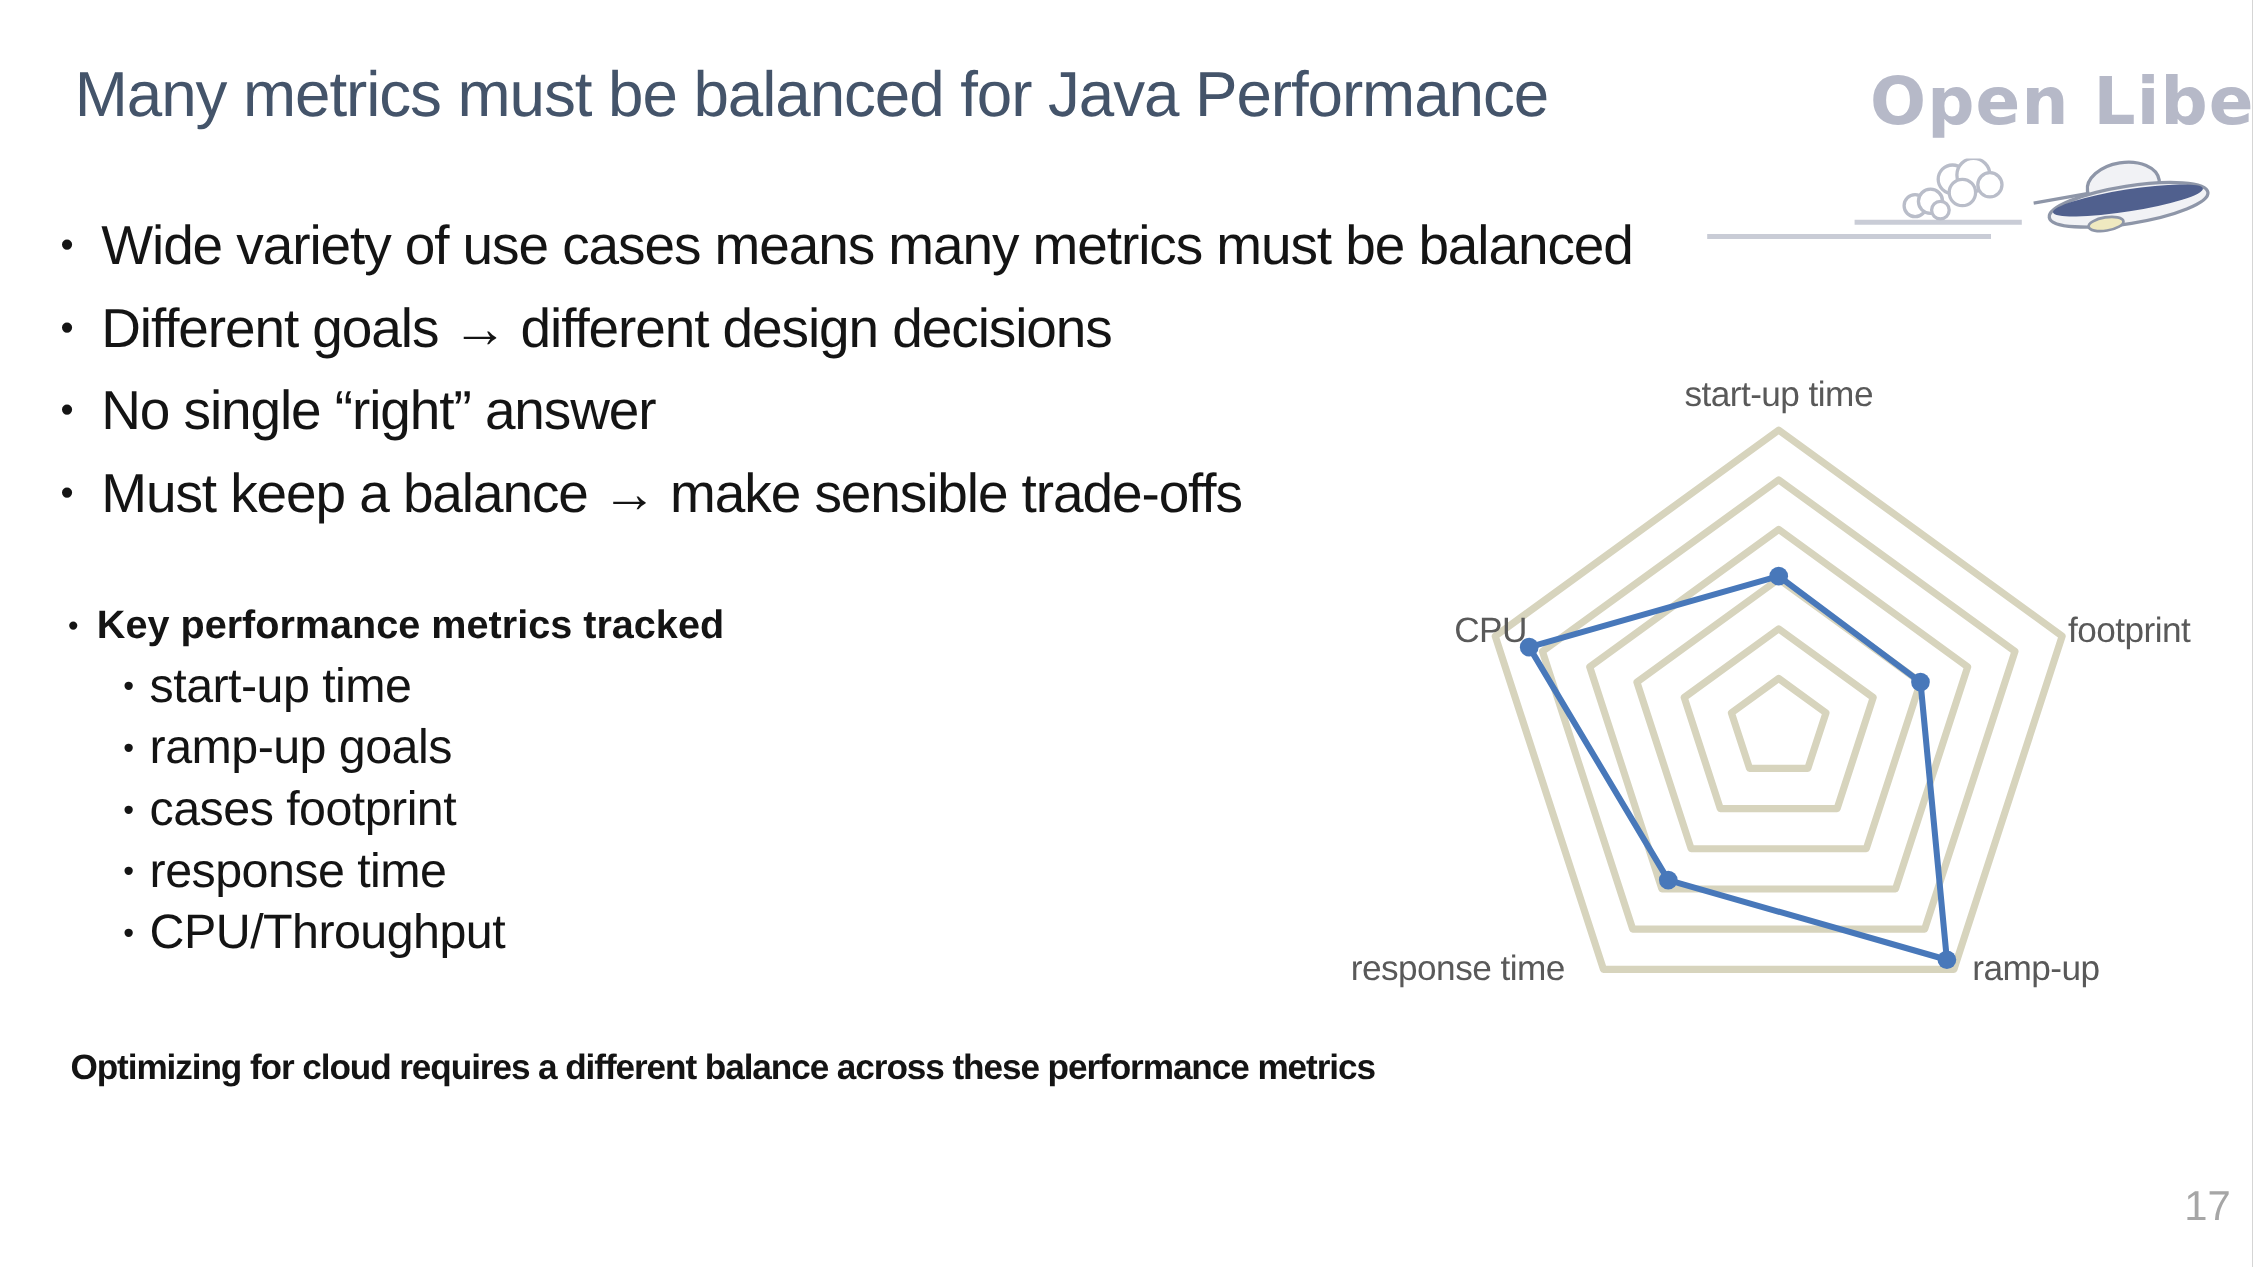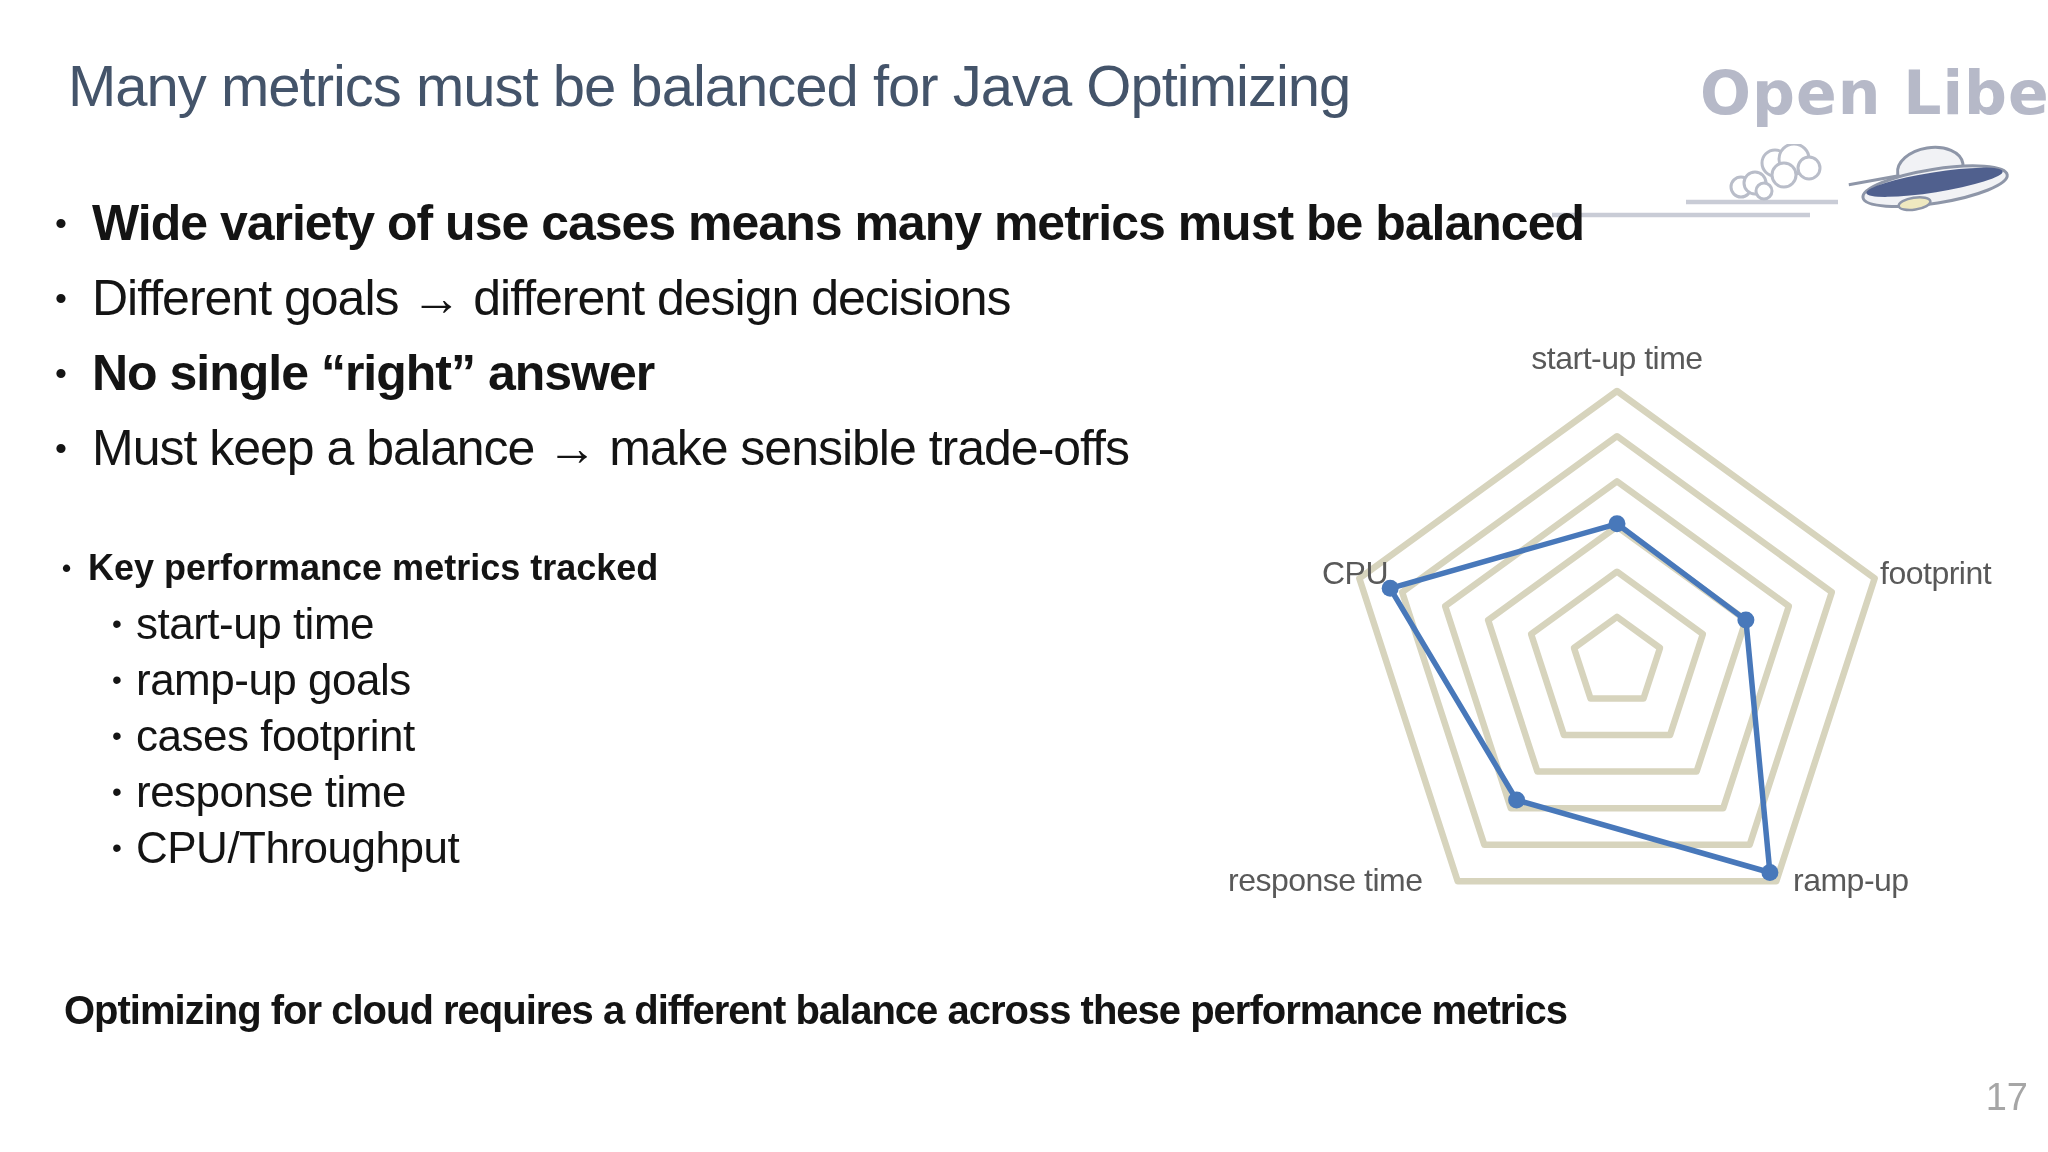--- a/index.html
+++ b/index.html
@@ -17,50 +17,50 @@
   .logo-text{
     font-family:"DejaVu Sans",sans-serif;font-size:60px;font-weight:700;
     color:#b6b9c8;letter-spacing:1px;white-space:nowrap;
   }
   .logo-art{position:absolute;left:1550px;top:144px;width:478px;height:92px;}
   
   .bullets{position:absolute;left:55px;top:186px;margin:0;padding:0;list-style:none;
     font-size:50px;letter-spacing:-1px;}
   .bullets li{position:relative;height:75px;line-height:75px;padding-left:37px;white-space:nowrap;}
   .bullets .marker{position:absolute;left:0;top:0;font-size:34px;line-height:75px;}
-  .bold{font-weight:700;text-align:right;}
+  .bold{font-weight:400;text-align:right;}
   
   .keys{position:absolute;left:62px;top:540px;}
   .keys-heading{position:relative;height:56px;line-height:56px;padding-left:26px;
     font-size:36px;font-weight:700;white-space:nowrap;}
   .keys-heading .marker{position:absolute;left:0;top:0;font-size:26px;line-height:56px;}
   .keys-sub{margin:0;padding:0;list-style:none;margin-left:50px;font-size:44px;letter-spacing:-0.5px;}
   .keys-sub li{position:relative;height:56px;line-height:56px;padding-left:24px;white-space:nowrap;}
   .keys-sub .marker{position:absolute;left:0;top:0;font-size:28px;line-height:56px;}
   
   .radar{position:absolute;left:1180px;top:320px;width:845px;height:625px;}
   .radar svg{position:absolute;left:0;top:0;}
   .radar-label{position:absolute;font-size:32px;line-height:38px;color:#595959;
     letter-spacing:-0.5px;white-space:nowrap;text-align:center;}
   .rl-startup{left:282px;top:19px;width:310px;text-align:center;}
   .rl-footprint{left:700px;top:234px;}
   .rl-cpu{left:40px;top:234px;width:168px;text-align:right;}
   .rl-response{left:48px;top:541px;}
   .rl-rampup{left:613px;top:541px;}
   
-  .statement{position:absolute;left:64px;top:988px;font-size:40px;font-weight:700;
+  .statement{position:absolute;left:64px;top:952px;font-size:32px;font-weight:700;
     letter-spacing:-1px;white-space:nowrap;}
   .pagenum{position:absolute;right:20px;top:1076px;font-size:38px;color:#a6a6a6;}
 </style>
 </head>
 <body>
 
 <div class="slide">
 
-  <div class="title">Many metrics must be balanced for Java Optimizing</div>
+  <div class="title">Many metrics must be balanced for Java Performance</div>
 
   <div class="logo">
     <span class="logo-text">Open Liberty</span>
   </div>
   <svg class="logo-art" viewBox="0 0 478 92" xmlns="http://www.w3.org/2000/svg">
     <line x1="2" y1="71" x2="260" y2="71" stroke="#c9ccd6" stroke-width="4.5"></line>
     <line x1="136" y1="58" x2="288" y2="58" stroke="#c9ccd6" stroke-width="4.5"></line>
     <g fill="#ffffff" stroke="#b9bdc9" stroke-width="3">
       <circle cx="225" cy="19" r="13"></circle>
       <circle cx="244" cy="15" r="15"></circle>

